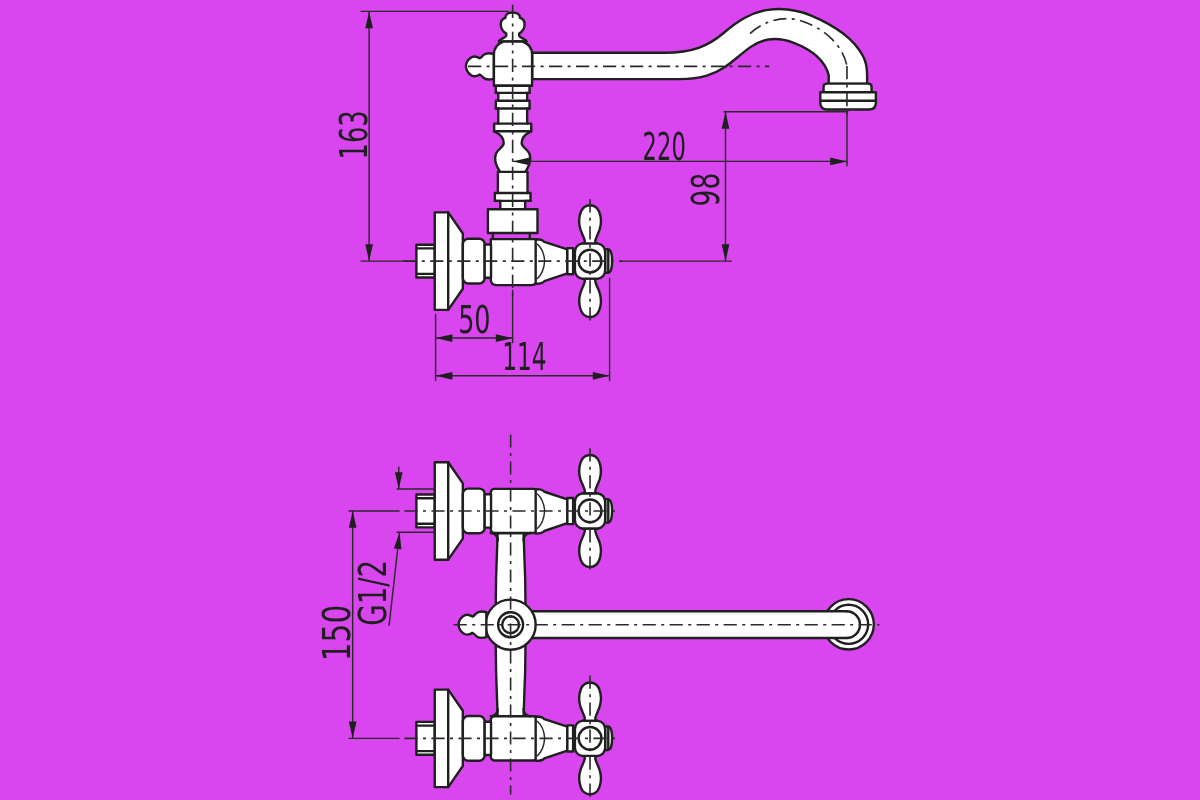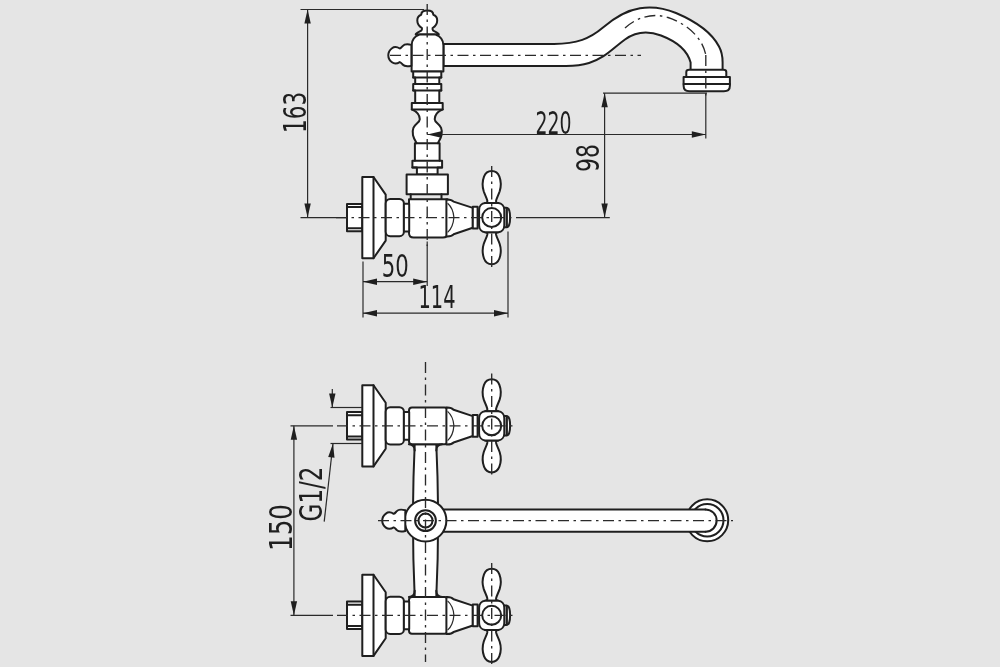--- a/index.html
+++ b/index.html
@@ -8,21 +8,21 @@
     background: #ffffff;
     width: 1000px;
     height: 667px;
     overflow: hidden;
     font-family: "DejaVu Sans", sans-serif;
   }
   #canvas {
     position: relative;
     width: 1000px;
     height: 667px;
-    background: #e5e5e5;
+    background: #d946ef;
   }
   svg { display: block; }
   .obj {
     fill: none;
     stroke: #1f1f1f;
     stroke-width: 2;
     stroke-linejoin: round;
     stroke-linecap: round;
   }
   .objf {

